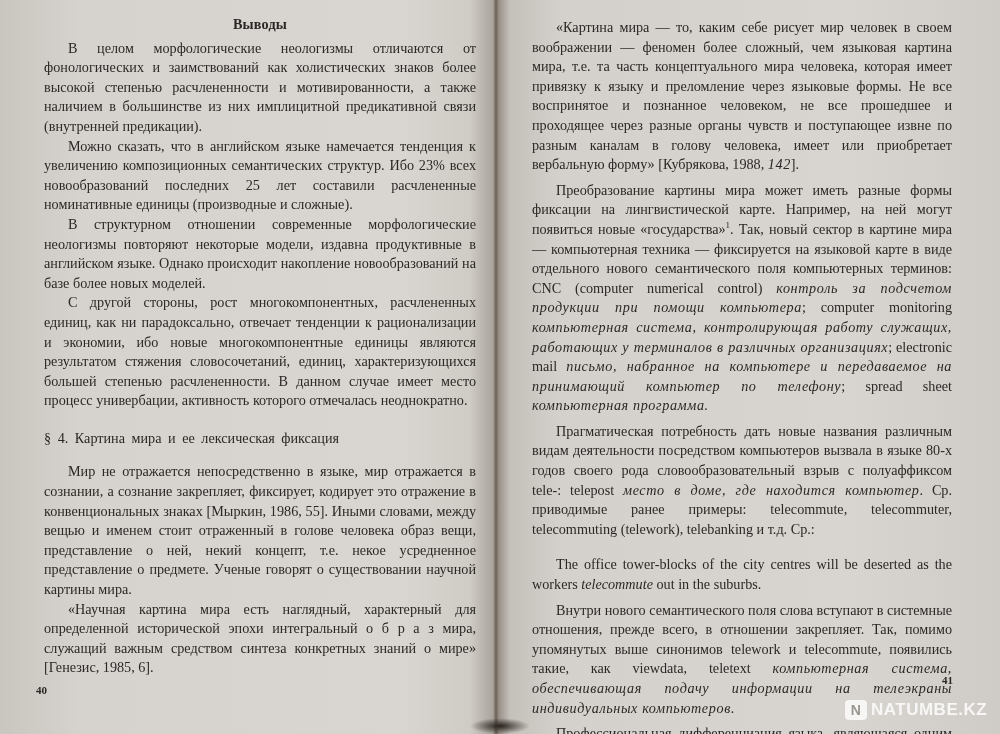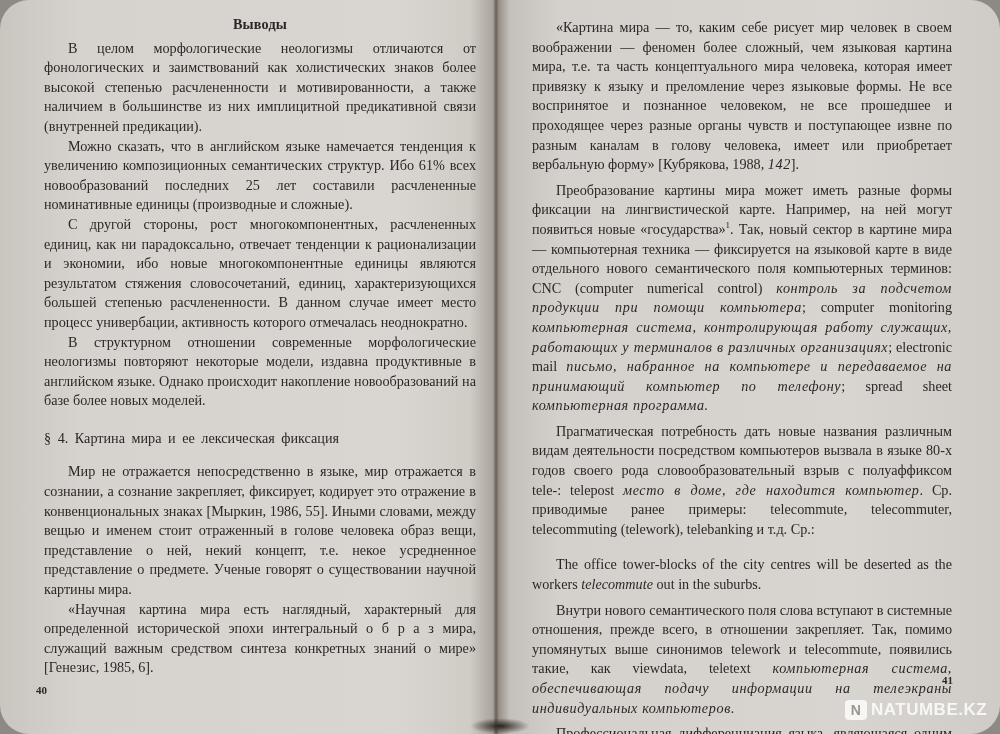--- a/index.html
+++ b/index.html
@@ -2,21 +2,20 @@
 <html><head>
 <meta charset="utf-8">
 <style>
   * { box-sizing: border-box; margin: 0; padding: 0; }
   html, body { width: 1000px; height: 734px; overflow: hidden; background: #8d8a85; }
   .spread {
     position: relative; width: 1000px; height: 734px;
     background: linear-gradient(90deg, #c9c6c0 0%, #d6d3ce 8%, #d9d6d1 40%, #cfcbc5 47%, #a9a49d 49.3%, #6b5f55 49.6%, #9a928a 49.9%, #c4c0ba 51%, #d4d1cc 56%, #d8d5d0 85%, #cfccc7 100%);
     font-family: "Liberation Serif", "DejaVu Serif", serif;
     color: #2a2826;
-    border-radius: 29px;
   }
   .page { position: absolute; top: 0; height: 734px; }
   .page-left { left: 0; width: 492px; }
   .page-right { left: 498px; width: 606px; }
   .col { position: absolute; font-size: 14.2px; line-height: 19.6px; text-align: justify; }
   .page-left .col { left: 44px; top: 13px; width: 432px; }
   .right-col { position: absolute; left: 34px; top: 12px; width: 420px; font-size: 14.2px; line-height: 19.6px; text-align: justify; }
   .heading { text-align: center; font-weight: bold; margin: 2px 0 4px 0; letter-spacing: 0.2px; }
   .section-heading { text-align: left; font-weight: normal; margin: 18px 0 14px 0; word-spacing: 3px; }
   p { text-indent: 24px; margin: 0; }
@@ -40,23 +39,23 @@
 </style>
 </head>
 <body>
 
 <div class="spread">
 
   <div class="page page-left">
     <div class="col">
       <div class="heading">Выводы</div>
       <p>В целом морфологические неологизмы отличаются от фонологических и заимствований как холистических знаков более высокой степенью расчлененности и мотивированности, а также наличием в большинстве из них имплицитной предикативной связи (внутренней предикации).</p>
-      <p>Можно сказать, что в английском языке намечается тенденция к увеличению композиционных семантических структур. Ибо 61% всех новообразований последних 25 лет составили расчлененные номинативные единицы (производные и сложные).</p>
+      <p>Можно сказать, что в английском языке намечается тенденция к увеличению композиционных семантических структур. Ибо 23% всех новообразований последних 25 лет составили расчлененные номинативные единицы (производные и сложные).</p>
+      <p>В структурном отношении современные морфологические неологизмы повторяют некоторые модели, издавна продуктивные в английском языке. Однако происходит накопление новообразований на базе более новых моделей.</p>
       <p>С другой стороны, рост многокомпонентных, расчлененных единиц, как ни парадоксально, отвечает тенденции к рационализации и экономии, ибо новые многокомпонентные единицы являются результатом стяжения словосочетаний, единиц, характеризующихся большей степенью расчлененности. В данном случае имеет место процесс универбации, активность которого отмечалась неоднократно.</p>
-      <p>В структурном отношении современные морфологические неологизмы повторяют некоторые модели, издавна продуктивные в английском языке. Однако происходит накопление новообразований на базе более новых моделей.</p>
       <div class="section-heading">§ 4. Картина мира и ее лексическая фиксация</div>
       <p>Мир не отражается непосредственно в языке, мир отражается в сознании, а сознание закрепляет, фиксирует, кодирует это отражение в конвенциональных знаках [Мыркин, 1986, 55]. Иными словами, между вещью и именем стоит отраженный в голове человека образ вещи, представление о ней, некий концепт, т.е. некое усредненное представление о предмете. Ученые говорят о существовании научной картины мира.</p>
       <p>«Научная картина мира есть наглядный, характерный для определенной исторической эпохи интегральный о б р а з мира, служащий важным средством синтеза конкретных знаний о мире» [Генезис, 1985, 6].</p>
 
     </div>
     <div class="page-num page-num-left">40</div>
   </div>
 
   <div class="page page-right">
     <div class="right-col">

